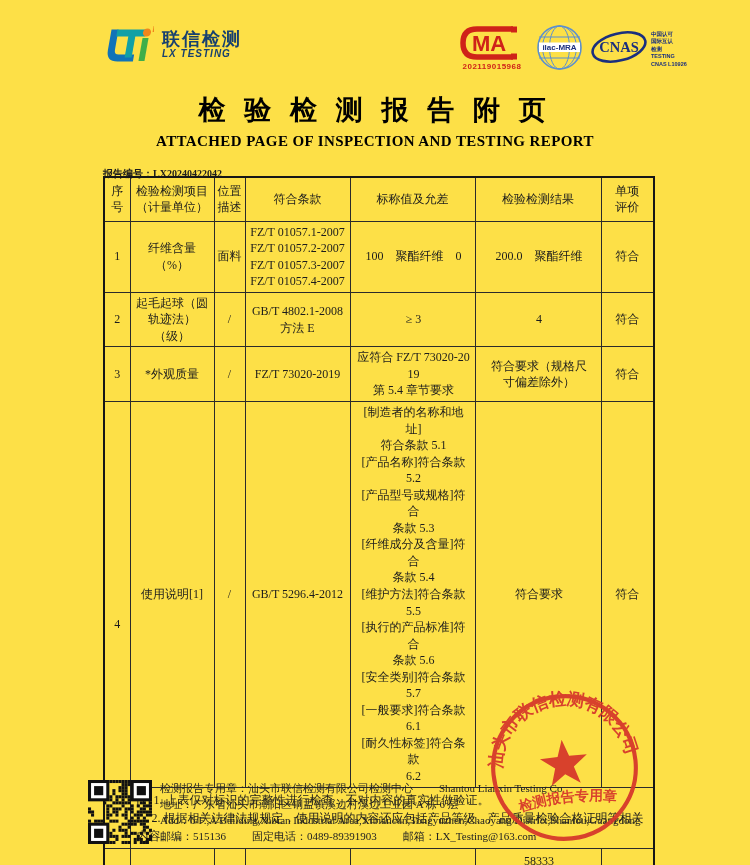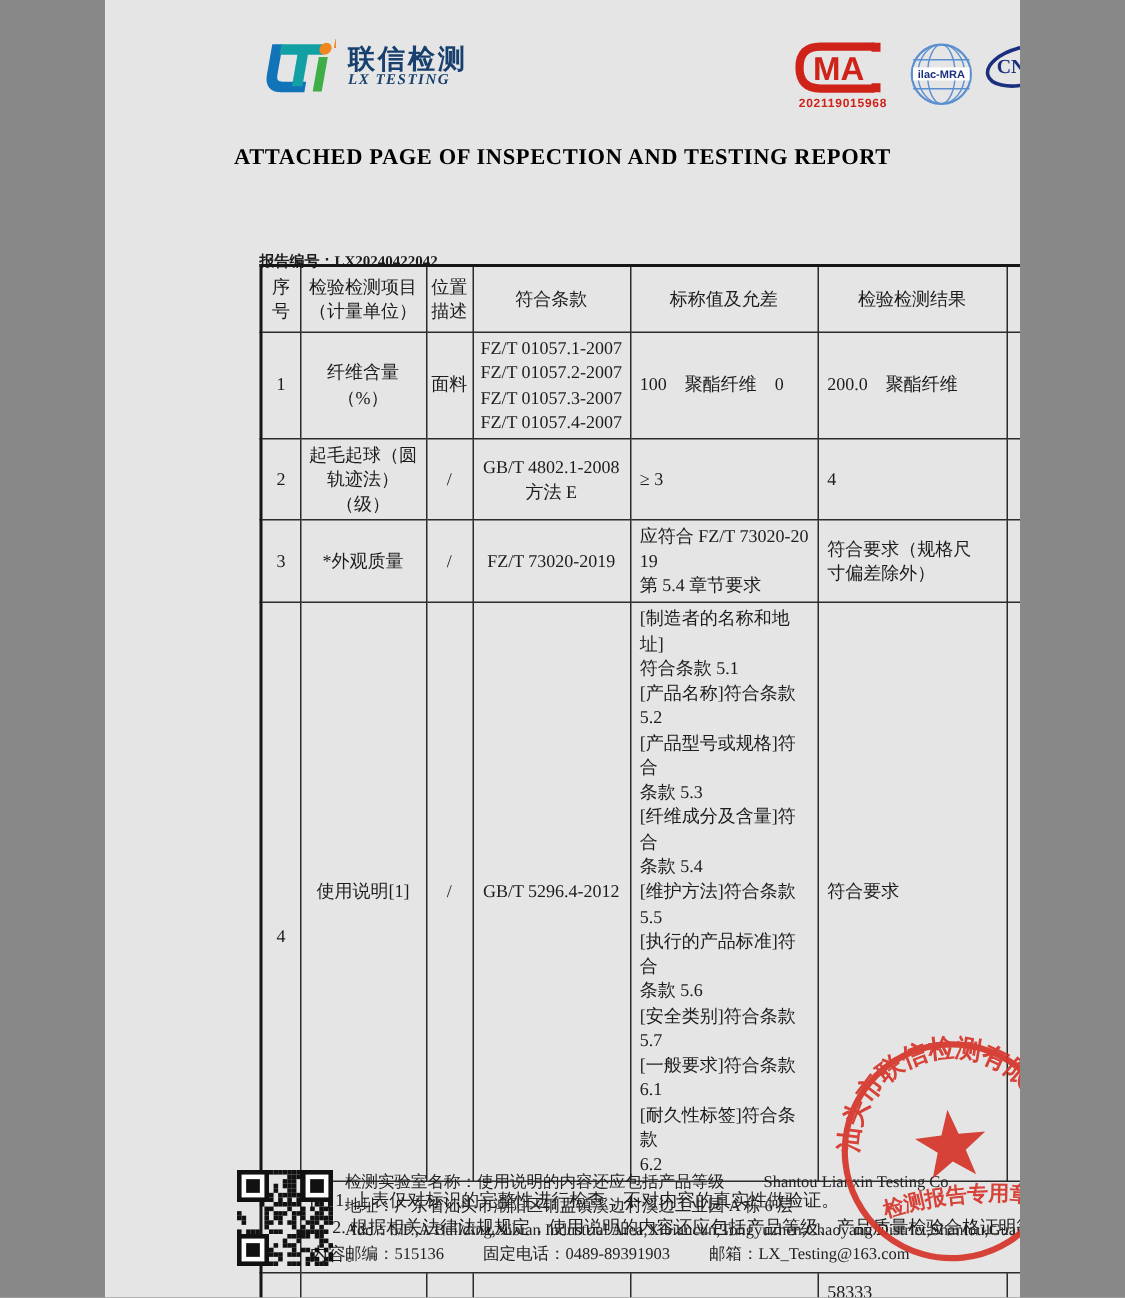--- a/index.html
+++ b/index.html
@@ -1,42 +1,42 @@
 <!DOCTYPE html>
 <html><head>
 <meta charset="utf-8">
 <style>
   html,body{margin:0;padding:0;background:#888;}
   .page{
-    position:relative;width:610px;height:865px;margin:0 auto;background:#e5e5e5;
+    position:relative;width:750px;height:865px;margin:0 auto;background:#fde047;
     font-family:"Liberation Serif", serif;color:#1c1c1c;overflow:hidden;
   }
   
   .logo-wrap{position:absolute;left:98px;top:24px;display:flex;align-items:center;gap:8px;}
   .brand-text{display:flex;flex-direction:column;line-height:1.05;}
   .brand-cn{font-weight:bold;font-size:18px;color:#17406f;letter-spacing:2px;font-family:"Liberation Sans",sans-serif;}
-  .brand-en{font-weight:bold;font-style:italic;font-size:10px;color:#17406f;letter-spacing:1px;font-family:Liberation Serif, serif;}
-  .certs{position:absolute;left:455px;top:24px;display:flex;align-items:flex-end;gap:7px;}
+  .brand-en{font-weight:bold;font-style:italic;font-size:10px;color:#17406f;letter-spacing:1px;font-family:Liberation Sans, sans-serif;}
+  .certs{position:absolute;left:455px;top:24px;display:flex;align-items:center;gap:7px;}
   .cma-block{display:flex;flex-direction:column;align-items:center;}
   .cma-number{font-family:"Liberation Sans",sans-serif;font-size:8px;font-weight:bold;color:#cf2219;letter-spacing:.5px;margin-top:0;}
   .cnas-block{display:flex;align-items:flex-start;gap:3px;}
   .cnas-lines{white-space:pre-line;font-family:"Liberation Sans",sans-serif;font-size:5.5px;line-height:1.35;color:#1b2f7e;font-weight:bold;margin-top:4px;}
   
   .title-block{position:absolute;left:0;top:92px;width:100%;text-align:center;}
   .title-cn{font-size:27px;font-weight:bold;letter-spacing:6px;color:#000;}
   .title-en{font-size:15px;font-weight:bold;letter-spacing:.4px;margin-top:5px;color:#000;}
   
   .meta-row{position:absolute;left:103px;top:167px;width:548px;display:flex;justify-content:space-between;font-size:10px;font-weight:bold;}
   .meta-right{font-weight:normal;padding-right:40px;letter-spacing:1px;}
   
   .rtable{position:absolute;left:103px;top:176px;width:550px;border-collapse:collapse;table-layout:fixed;
           font-size:12px;line-height:1.38;border:2.5px solid #161616;}
   .rtable td,.rtable th{border:1.4px solid #2b2b2b;padding:2px 3px;vertical-align:middle;
           text-align:center;font-weight:normal;white-space:pre-line;word-break:break-all;}
-  .rtable .al{text-align:left;padding-left:6px;padding-right:4px;}
+  .rtable .al{text-align:center;padding-left:6px;padding-right:4px;}
   .rtable .fnote{text-align:left;padding:3px 4px 3px 6px;line-height:1.5;font-size:12px;}
   
   .footer{position:absolute;left:160px;top:780px;width:500px;font-size:11px;line-height:16px;color:#222;}
   .footer .l1{display:flex;gap:26px;}
   .qr{position:absolute;left:88px;top:780px;}
   
   .stamp{position:absolute;left:487px;top:690px;opacity:.93;transform:rotate(-6deg);}
 </style>
 </head>
 <body>
@@ -86,20 +86,21 @@
       </svg>
       <div class="cnas-lines">中国认可
 国际互认
 检测
 TESTING
 CNAS L10926</div>
     </div>
   </div>
 
   <div class="title-block">
+    <div class="title-cn">检 验 检 测 报 告 附 页</div>
     <div class="title-en">ATTACHED PAGE OF INSPECTION AND TESTING REPORT</div>
   </div>
 
   <div class="meta-row">
     <span><span>报告编号：</span><span>LX20240422042</span></span>
   </div>
 
   <table class="rtable">
     <colgroup>
       <col style="width:26px">
@@ -354,21 +355,21 @@
       <rect x="42" y="0" width="21" height="21" fill="#111"></rect>
       <rect x="45" y="3" width="15" height="15" fill="#fff"></rect>
       <rect x="48" y="6" width="9" height="9" fill="#111"></rect>
       <rect x="0" y="42" width="21" height="21" fill="#111"></rect>
       <rect x="3" y="45" width="15" height="15" fill="#fff"></rect>
       <rect x="6" y="48" width="9" height="9" fill="#111"></rect>
     </svg>
 
   <div class="footer">
     <div class="l1">
-      <span>检测实验室名称：使用说明的内容还应包括产品等级</span>
+      <span>检测报告专用章：汕头市联信检测有限公司检测中心</span>
       <span>Shantou Lianxin Testing Co</span>
     </div>
     <div>地址：广东省汕头市潮阳区铜盂镇溪边村溪边工业园 A 栋 6 层</div>
     <div>Add：6/F.,A Building,Xibian Industrial Area,Xibiancun,Tongyuzhen,Chaoyang District,Shantou,Guangdong</div>
     <div class="l1">
       <span>邮编：515136</span>
       <span>固定电话：0489-89391903</span>
       <span>邮箱：LX_Testing@163.com</span>
     </div>
   </div>

